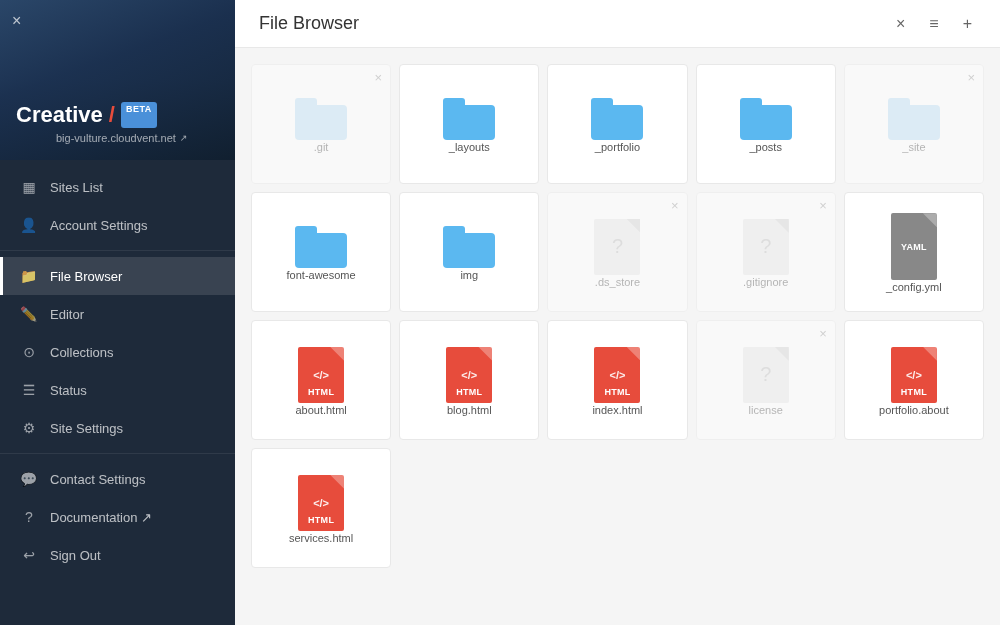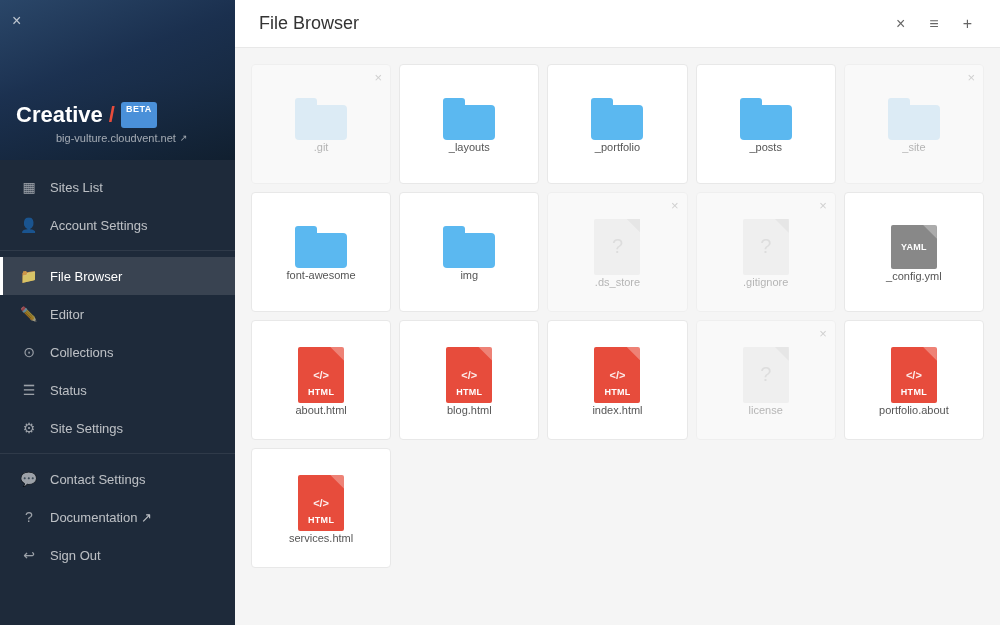--- a/index.html
+++ b/index.html
@@ -225,21 +225,21 @@
     }
     .html-tag {
       color: rgba(255,255,255,0.9);
       font-size: 11px;
       font-weight: 700;
     }
 
     
     .yaml-file {
       width: 46px;
-      height: 44px;
+      height: 67px;
       background: #888;
       border-radius: 2px;
       position: relative;
       display: flex;
       align-items: center;
       justify-content: center;
     }
     .yaml-file::before {
       content: '';
       position: absolute;

